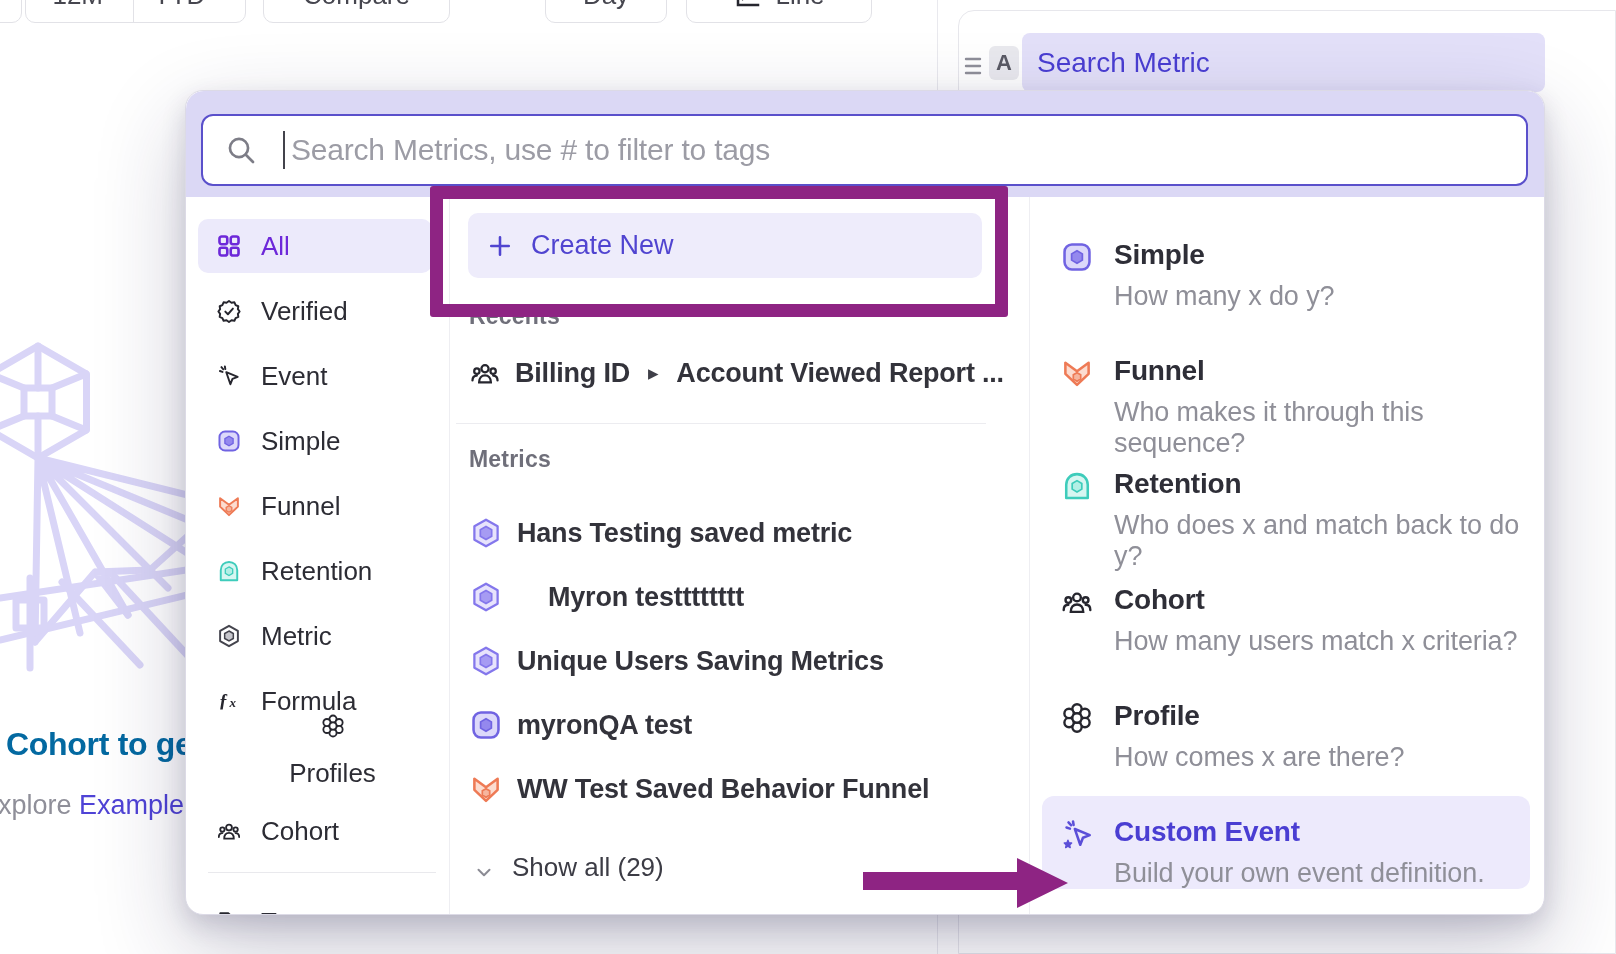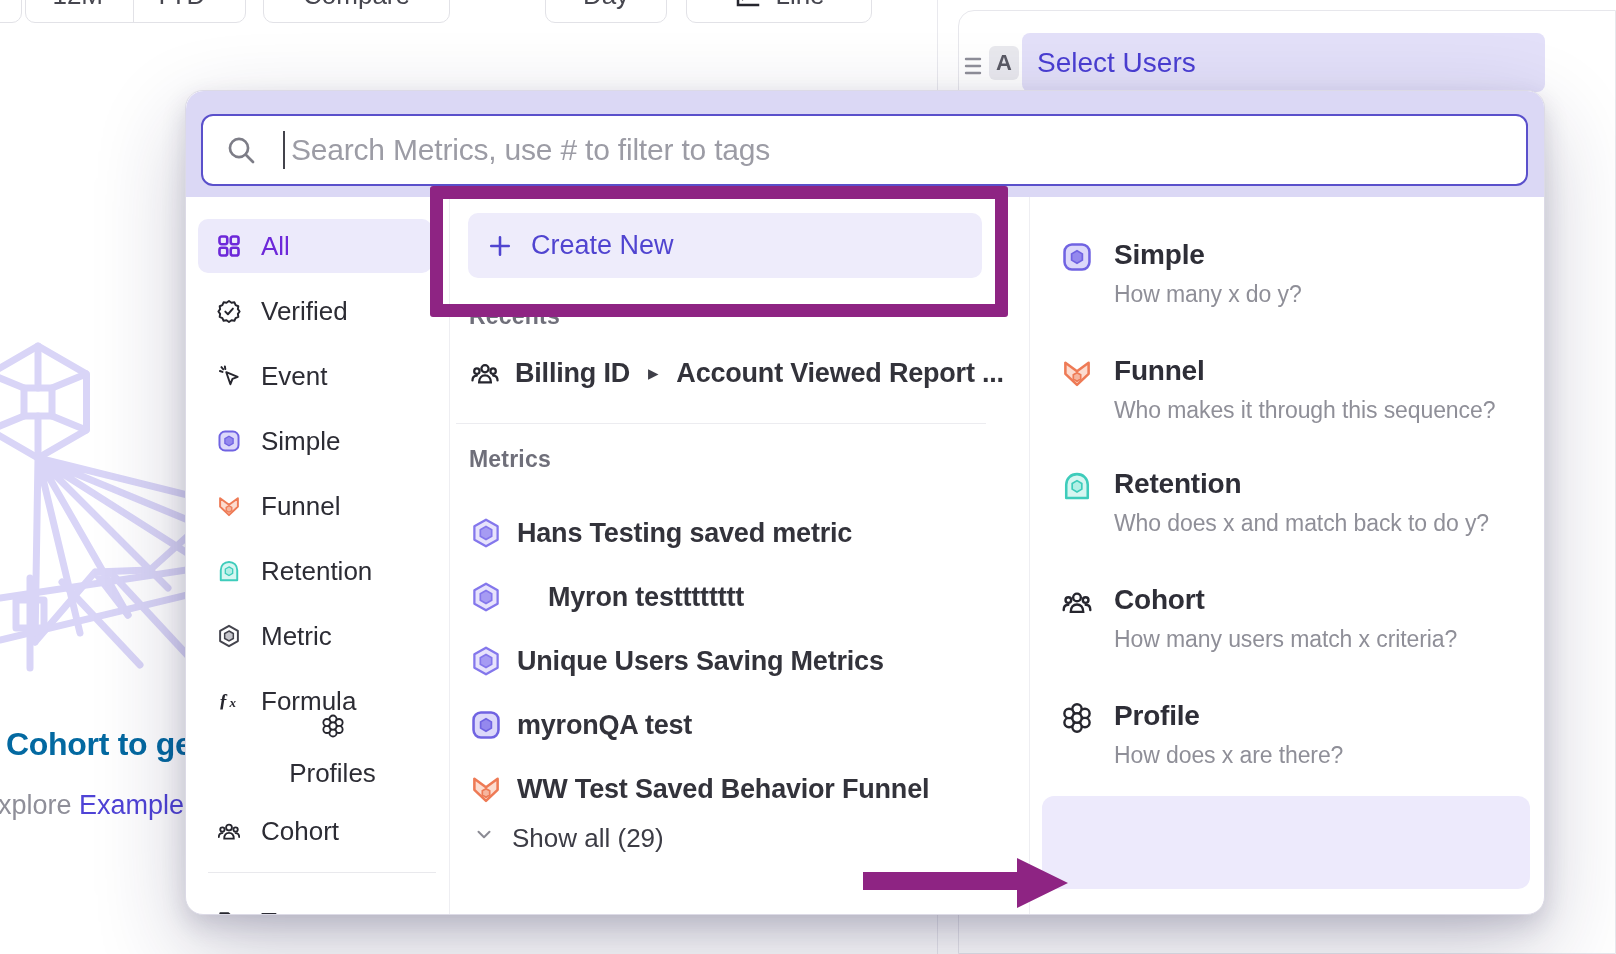--- a/index.html
+++ b/index.html
@@ -47,28 +47,28 @@
   .icn{display:inline-flex;align-items:center;justify-content:center;flex:0 0 auto;}
   .side-divider{position:absolute;left:22px;top:781px;width:228px;height:1px;background:#e9e9ed;}
 
   .create-pill{position:absolute;left:282px;top:122px;width:514px;height:65px;background:#eeecfb;border-radius:10px;
                display:flex;align-items:center;gap:17px;padding-left:18px;font-size:27px;font-weight:500;color:#5044d0;cursor:pointer;}
   .sec-label{position:absolute;left:283px;font-size:23px;font-weight:600;color:#6f6f7a;letter-spacing:.2px;}
   .m-row{position:absolute;left:270px;width:560px;height:60px;display:flex;align-items:center;gap:14px;
          padding-left:13px;font-size:27px;font-weight:600;color:#33333b;cursor:pointer;letter-spacing:-.2px;}
   .m-div{position:absolute;left:270px;top:332px;width:530px;height:1px;background:#ececf0;}
   .crumb-sep{font-size:21px;color:#3f3f48;margin:0 4px;}
-  .show-all{position:absolute;left:274px;top:732px;width:420px;height:60px;display:flex;align-items:flex-start;gap:17px;
+  .show-all{position:absolute;left:274px;top:732px;width:420px;height:60px;display:flex;align-items:flex-end;gap:17px;
             padding-left:13px;font-size:26px;font-weight:500;color:#3c3c45;cursor:pointer;}
 
   .type-hl{position:absolute;left:856px;top:705px;width:488px;height:93px;background:#edeafc;border-radius:12px;}
   .type-row{position:absolute;left:843px;width:517px;height:104px;cursor:pointer;}
   .type-row .t-icn{position:absolute;left:31px;top:33px;}
   .t-title{position:absolute;left:85px;top:32px;font-size:28px;font-weight:600;color:#2e2e37;letter-spacing:-.2px;}
-  .t-desc{position:absolute;left:85px;top:74px;font-size:23px;color:#8f8f98;letter-spacing:-.1px;}
+  .t-desc{position:absolute;left:85px;top:74px;font-size:27px;color:#8f8f98;letter-spacing:-.1px;}
   .type-row.custom .t-title{color:#4a3ed2;}
 
   
   .anno-rect{position:absolute;left:430px;top:186px;width:578px;height:131px;border:13px solid #8e2483;
              border-radius:3px;z-index:30;pointer-events:none;}
   .anno-arrow{position:absolute;left:860px;top:850px;z-index:30;pointer-events:none;}
 
   .bg-wire{position:absolute;left:0;top:330px;z-index:1;}
 </style>
 </head>
@@ -110,21 +110,21 @@
   </div>
 
   <div class="right-panel"></div>
   <span class="drag"><svg width="20" height="30" viewBox="0 0 20 30" stroke="#8f8f99" stroke-width="2.4" stroke-linecap="round">
         <path d="M3 8 L17 8 M3 15 L17 15 M3 22 L17 22"></path>
       </svg></span>
   <div class="badge-a">
       <span>A</span>
     </div>
   <div class="sel-field">
-      <span>Select Users</span>
+      <span>Search Metric</span>
     </div>
 
   <svg class="bg-wire" width="200" height="620" viewBox="0 0 200 620">
     <g fill="none" stroke="#d9d5f7" stroke-width="7" stroke-linecap="round" stroke-linejoin="round">
       <path d="M38 16 L86.5 44 L86.5 100 L38 128 L-10.5 100 L-10.5 44 Z"></path>
       <rect x="24" y="58" width="28" height="28"></rect>
       <path d="M24 58 L-10 44 M52 58 L86 44 M24 86 L-10 100 M52 86 L86 100 M38 16 L38 58 M38 86 L38 128"></path>
       <path d="M38 128 L200 168 M38 128 L200 195 M38 128 L195 228 M38 128 L168 258 M38 128 L128 285 M38 128 L80 303 M38 128 L35 312"></path>
       <path d="M200 195 L150 240 L95 242 L35 312 M95 242 L128 285"></path>
       <path d="M0 268 L200 238 M0 310 L200 262"></path>
@@ -408,21 +408,34 @@
             <circle cx="12" cy="5.6" r="3.3"></circle>
             <circle cx="17.6" cy="8.8" r="3.3"></circle>
             <circle cx="17.6" cy="15.2" r="3.3"></circle>
             <circle cx="12" cy="18.4" r="3.3"></circle>
             <circle cx="6.4" cy="15.2" r="3.3"></circle>
             <circle cx="6.4" cy="8.8" r="3.3"></circle>
             <circle cx="12" cy="12" r="3.3"></circle>
           </svg>
         </span>
       <div class="t-title">Profile</div>
-      <div class="t-desc">How does x are there?</div>
+      <div class="t-desc">How comes x are there?</div>
+    </div>
+    <div class="type-row custom" style="top:693px;">
+      <span class="icn t-icn">
+          <svg viewBox="0 0 24 24" width="34" height="34" fill="none" stroke="#5b4fd8" stroke-width="1.8" stroke-linecap="round" stroke-linejoin="round">
+            <path d="M10.5 8.5 L21 12.8 L16.2 14.6 L14.3 19.6 Z"></path>
+            <path d="M9.2 3.2 L9.6 5.6"></path>
+            <path d="M4.6 7.4 L7 8.2"></path>
+            <path d="M6 3.8 L7.8 5.8"></path>
+            <path d="M5.6 16.4 L6.3 18.2 L8.2 18.4 L6.8 19.7 L7.2 21.6 L5.6 20.6 L4 21.6 L4.4 19.7 L3 18.4 L4.9 18.2 Z" fill="#5b4fd8" stroke-width="1"></path>
+          </svg>
+        </span>
+      <div class="t-title">Custom Event</div>
+      <div class="t-desc">Build your own event definition.</div>
     </div>
   </div>
 
   <div class="anno-rect"></div>
   <svg class="anno-arrow" width="215" height="70" viewBox="0 0 215 70">
     <polygon points="3,22 157,22 157,8 208,33 157,58 157,40 3,40" fill="#8e2483"></polygon>
   </svg>
 
 </div>
 

